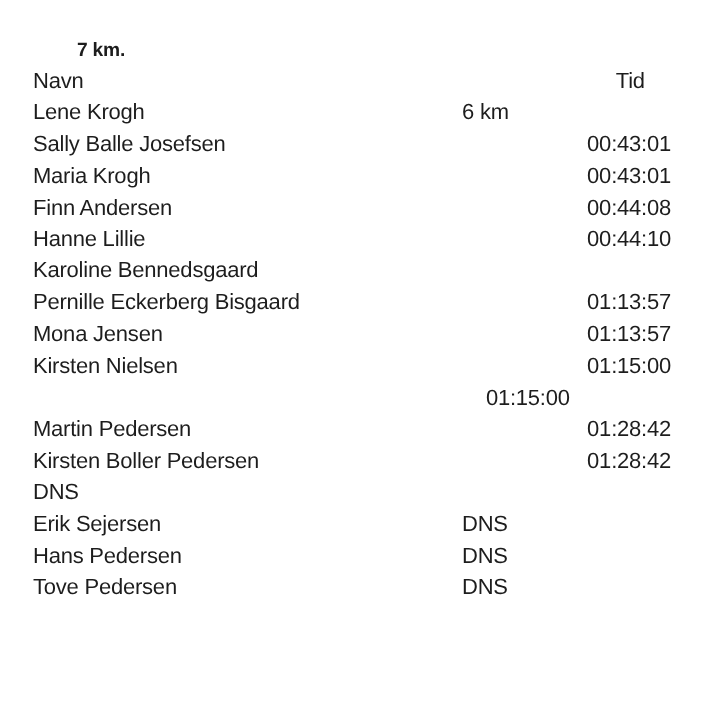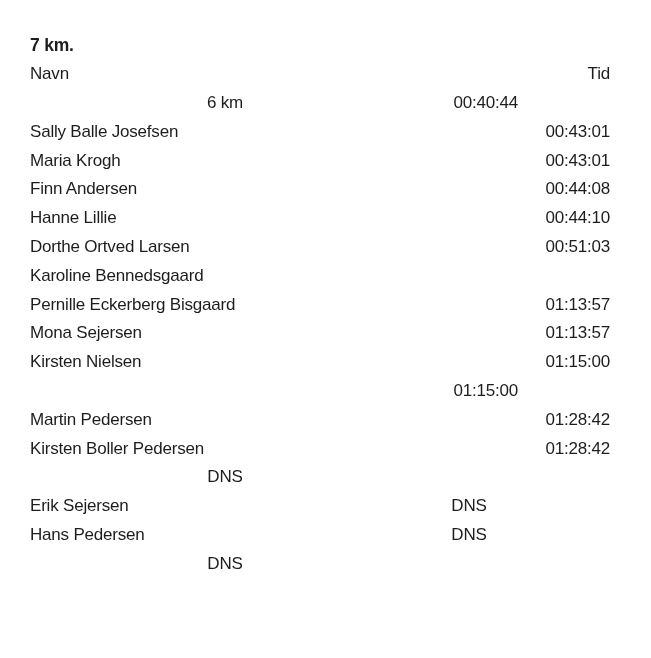--- a/index.html
+++ b/index.html
@@ -16,57 +16,58 @@
   }
   .content {
     padding: 31px 0 0 30px;
     width: 580px;
   }
   .line {
     height: 28.8px;
     display: grid;
     grid-template-columns: 390px 98px 92px;
     align-items: center;
-    font-size: 17px;
+    font-size: 20px;
     letter-spacing: -0.2px;
   }
   .title-line {
     height: 28.8px;
     display: flex;
     align-items: center;
   }
   .page-title {
     font-size: 17.5px;
     font-weight: bold;
     letter-spacing: -0.2px;
+    margin-left: 40px;
   }
   .col-name { text-align: left; white-space: nowrap; }
-  .col-note { text-align: center; white-space: nowrap; }
+  .col-note { text-align: left; white-space: nowrap; }
   .col-time { text-align: right; white-space: nowrap; font-variant-numeric: tabular-nums; }
-  .header .col-time { text-align: right; }
+  .header .col-time { text-align: center; }
 </style>
 </head>
 <body>
 
 <div class="content">
 
   <div class="title-line">
     <span class="page-title">7 km.</span>
   </div>
 
   <div class="line header">
     <span class="col-name">Navn</span>
     <span class="col-note"></span>
     <span class="col-time" style="padding-left: 18px;">Tid</span>
   </div>
 
   <div>
     <div class="line">
+      <span class="col-name">Lene Krogh</span>
       <span class="col-note">6 km</span>
-      <span class="col-time">00:40:44</span>
     </div>
 
     <div class="line">
       <span class="col-name">Sally Balle Josefsen</span>
       <span class="col-note"></span>
       <span class="col-time">00:43:01</span>
     </div>
 
     <div class="line">
       <span class="col-name">Maria Krogh</span>
@@ -79,40 +80,35 @@
       <span class="col-note"></span>
       <span class="col-time">00:44:08</span>
     </div>
 
     <div class="line">
       <span class="col-name">Hanne Lillie</span>
       <span class="col-note"></span>
       <span class="col-time">00:44:10</span>
     </div>
 
-    <div class="line">
-      <span class="col-name">Dorthe Ortved Larsen</span>
-      <span class="col-note"></span>
-      <span class="col-time">00:51:03</span>
-    </div>
 
 
     <div class="line">
       <span class="col-name">Karoline Bennedsgaard</span>
       <span class="col-note"></span>
     </div>
 
     <div class="line">
       <span class="col-name">Pernille Eckerberg Bisgaard</span>
       <span class="col-note"></span>
       <span class="col-time">01:13:57</span>
     </div>
 
     <div class="line">
-      <span class="col-name">Mona Sejersen</span>
+      <span class="col-name">Mona Jensen</span>
       <span class="col-note"></span>
       <span class="col-time">01:13:57</span>
     </div>
 
     <div class="line">
       <span class="col-name">Kirsten Nielsen</span>
       <span class="col-note"></span>
       <span class="col-time">01:15:00</span>
     </div>
 
@@ -144,19 +140,20 @@
       <span class="col-time"></span>
     </div>
 
     <div class="line">
       <span class="col-name">Hans Pedersen</span>
       <span class="col-note">DNS</span>
       <span class="col-time"></span>
     </div>
 
     <div class="line">
+      <span class="col-name">Tove Pedersen</span>
       <span class="col-note">DNS</span>
       <span class="col-time"></span>
     </div>
 
   </div>
 
 </div>
 
 </body></html>

